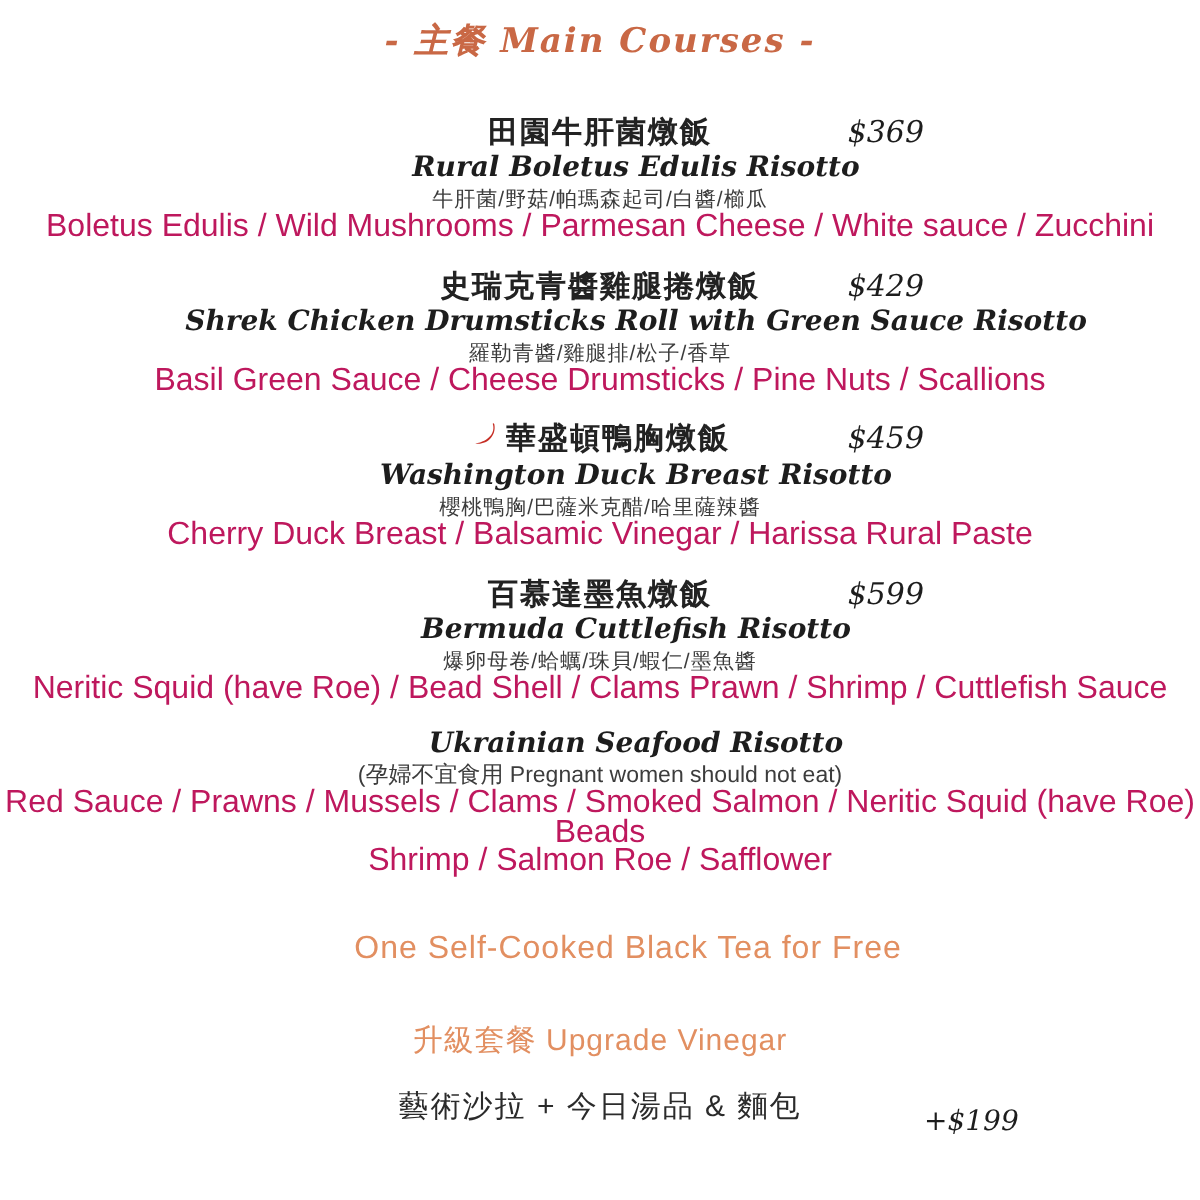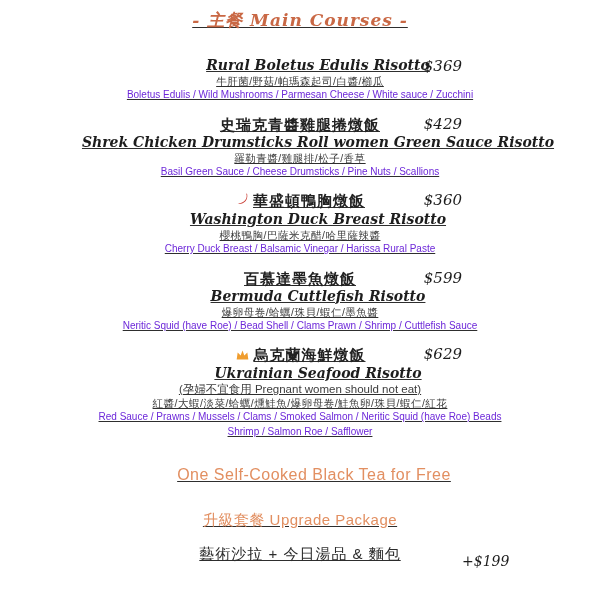--- a/index.html
+++ b/index.html
@@ -1,21 +1,21 @@
 <!DOCTYPE html>
 <html><head>
 <meta charset="utf-8">
 <style>
   html,body{margin:0;padding:0;}
   body{
     width:600px;height:600px;background:#ffffff;
     font-family:"Liberation Sans",sans-serif;
     color:#2e2e2e;overflow:hidden;
   }
-  .menu{width:600px;height:600px;position:relative;text-align:center;text-decoration:underline;}
+  .menu{width:600px;height:600px;position:relative;text-align:center;}
   .title{
     padding-top:9px;margin-bottom:25px;
     font-family:"DejaVu Serif",serif;font-style:italic;font-weight:bold;
     font-size:17px;color:#c96845;letter-spacing:1px;
   }
   .dish{margin-bottom:12px;position:relative;}
   .name-row{
     position:relative;font-size:15px;font-weight:bold;
     letter-spacing:1px;line-height:19px;color:#222;
   }
@@ -23,21 +23,21 @@
     position:absolute;left:402px;top:0;width:60px;text-align:right;
     font-family:"DejaVu Serif",serif;font-style:italic;font-weight:normal;
     letter-spacing:0;font-size:15px;color:#1d1d1d;
   }
   .en-name{
     font-family:"DejaVu Serif",serif;font-style:italic;font-weight:bold;
     font-size:14px;line-height:17px;color:#1d1d1d;margin-left:36px;
   }
   .note{font-size:11.5px;line-height:14px;color:#3c3c3c;}
   .zh-ing{font-size:10.5px;line-height:13px;margin-top:1px;color:#3c3c3c;letter-spacing:0.5px;}
-  .en-ing{font-size:10px;line-height:14.5px;color:#6d28d9;}
+  .en-ing{font-size:16px;line-height:14.5px;color:#be185d;}
   .icon{display:inline-block;vertical-align:-1px;margin-right:4px;}
   .tea{margin-top:27px;color:#e28f61;}
   .tea-zh{font-size:14px;letter-spacing:1px;margin-bottom:7px;}
   .tea-en{font-size:16px;letter-spacing:0.5px;padding-left:28px;}
   .upgrade{margin-top:27px;}
   .upgrade-title{font-size:15px;color:#e28f61;letter-spacing:0.5px;margin-bottom:14px;}
   .upgrade-item{position:relative;}
   .upg-zh{font-size:15px;letter-spacing:1px;line-height:19px;color:#2b2b2b;}
   .upg-price{
     position:absolute;left:462px;top:9px;
@@ -46,83 +46,75 @@
 </style>
 </head>
 <body>
 
 <div class="menu">
 
   <div class="title">- 主餐 Main Courses -</div>
 
   <div class="dish">
     <div class="name-row">
+      <span>田園牛肝菌燉飯</span>
       <span class="price">$369</span>
     </div>
     <div class="en-name">Rural Boletus Edulis Risotto</div>
     <div class="zh-ing">牛肝菌/野菇/帕瑪森起司/白醬/櫛瓜</div>
     <div class="en-ing">Boletus Edulis / Wild Mushrooms / Parmesan Cheese / White sauce / Zucchini</div>
   </div>
 
   <div class="dish">
     <div class="name-row">
       <span>史瑞克青醬雞腿捲燉飯</span>
       <span class="price">$429</span>
     </div>
-    <div class="en-name">Shrek Chicken Drumsticks Roll women Green Sauce Risotto</div>
+    <div class="en-name">Shrek Chicken Drumsticks Roll with Green Sauce Risotto</div>
     <div class="zh-ing">羅勒青醬/雞腿排/松子/香草</div>
     <div class="en-ing">Basil Green Sauce / Cheese Drumsticks / Pine Nuts / Scallions</div>
   </div>
 
   <div class="dish">
     <div class="name-row">
       <span class="icon">
         <svg width="14" height="14" viewBox="0 0 16 16">
           <path d="M13 1 C 14.6 6 11 11 3 12.3 C 9.6 13.4 15.2 8 13.9 1.3 C 13.7 0.5 13.1 0.5 13 1 Z" fill="#c62f26"></path>
         </svg>
       </span><span>華盛頓鴨胸燉飯</span>
-      <span class="price">$360</span>
+      <span class="price">$459</span>
     </div>
     <div class="en-name">Washington Duck Breast Risotto</div>
     <div class="zh-ing">櫻桃鴨胸/巴薩米克醋/哈里薩辣醬</div>
     <div class="en-ing">Cherry Duck Breast / Balsamic Vinegar / Harissa Rural Paste</div>
   </div>
 
   <div class="dish">
     <div class="name-row">
       <span>百慕達墨魚燉飯</span>
       <span class="price">$599</span>
     </div>
     <div class="en-name">Bermuda Cuttlefish Risotto</div>
     <div class="zh-ing">爆卵母卷/蛤蠣/珠貝/蝦仁/墨魚醬</div>
     <div class="en-ing">Neritic Squid (have Roe) / Bead Shell / Clams Prawn / Shrimp / Cuttlefish Sauce</div>
   </div>
 
   <div class="dish">
-    <div class="name-row">
-      <span class="icon">
-        <svg width="15" height="12" viewBox="0 0 18 14">
-          <path d="M2 12.5 L3.2 4 L6.8 7.6 L9 1.5 L11.2 7.6 L14.8 4 L16 12.5 Z" fill="#f09d2e"></path>
-        </svg>
-      </span><span>烏克蘭海鮮燉飯</span>
-      <span class="price">$629</span>
-    </div>
     <div class="en-name">Ukrainian Seafood Risotto</div>
     <div class="note">(孕婦不宜食用 Pregnant women should not eat)</div>
-    <div class="zh-ing">紅醬/大蝦/淡菜/蛤蠣/燻鮭魚/爆卵母卷/鮭魚卵/珠貝/蝦仁/紅花</div>
     <div class="en-ing">Red Sauce / Prawns / Mussels / Clams / Smoked Salmon / Neritic Squid (have Roe) Beads</div>
     <div class="en-ing">Shrimp / Salmon Roe / Safflower</div>
   </div>
 
   <div class="tea">
     <div class="tea-en">One Self-Cooked Black Tea for Free</div>
   </div>
 
   <div class="upgrade">
-    <div class="upgrade-title">升級套餐 Upgrade Package</div>
+    <div class="upgrade-title">升級套餐 Upgrade Vinegar</div>
     <div class="upgrade-item">
       <div class="upg-zh">藝術沙拉 + 今日湯品 &amp; 麵包</div>
 
       <span class="upg-price">+$199</span>
     </div>
   </div>
 
 </div>
 
 </body></html>

